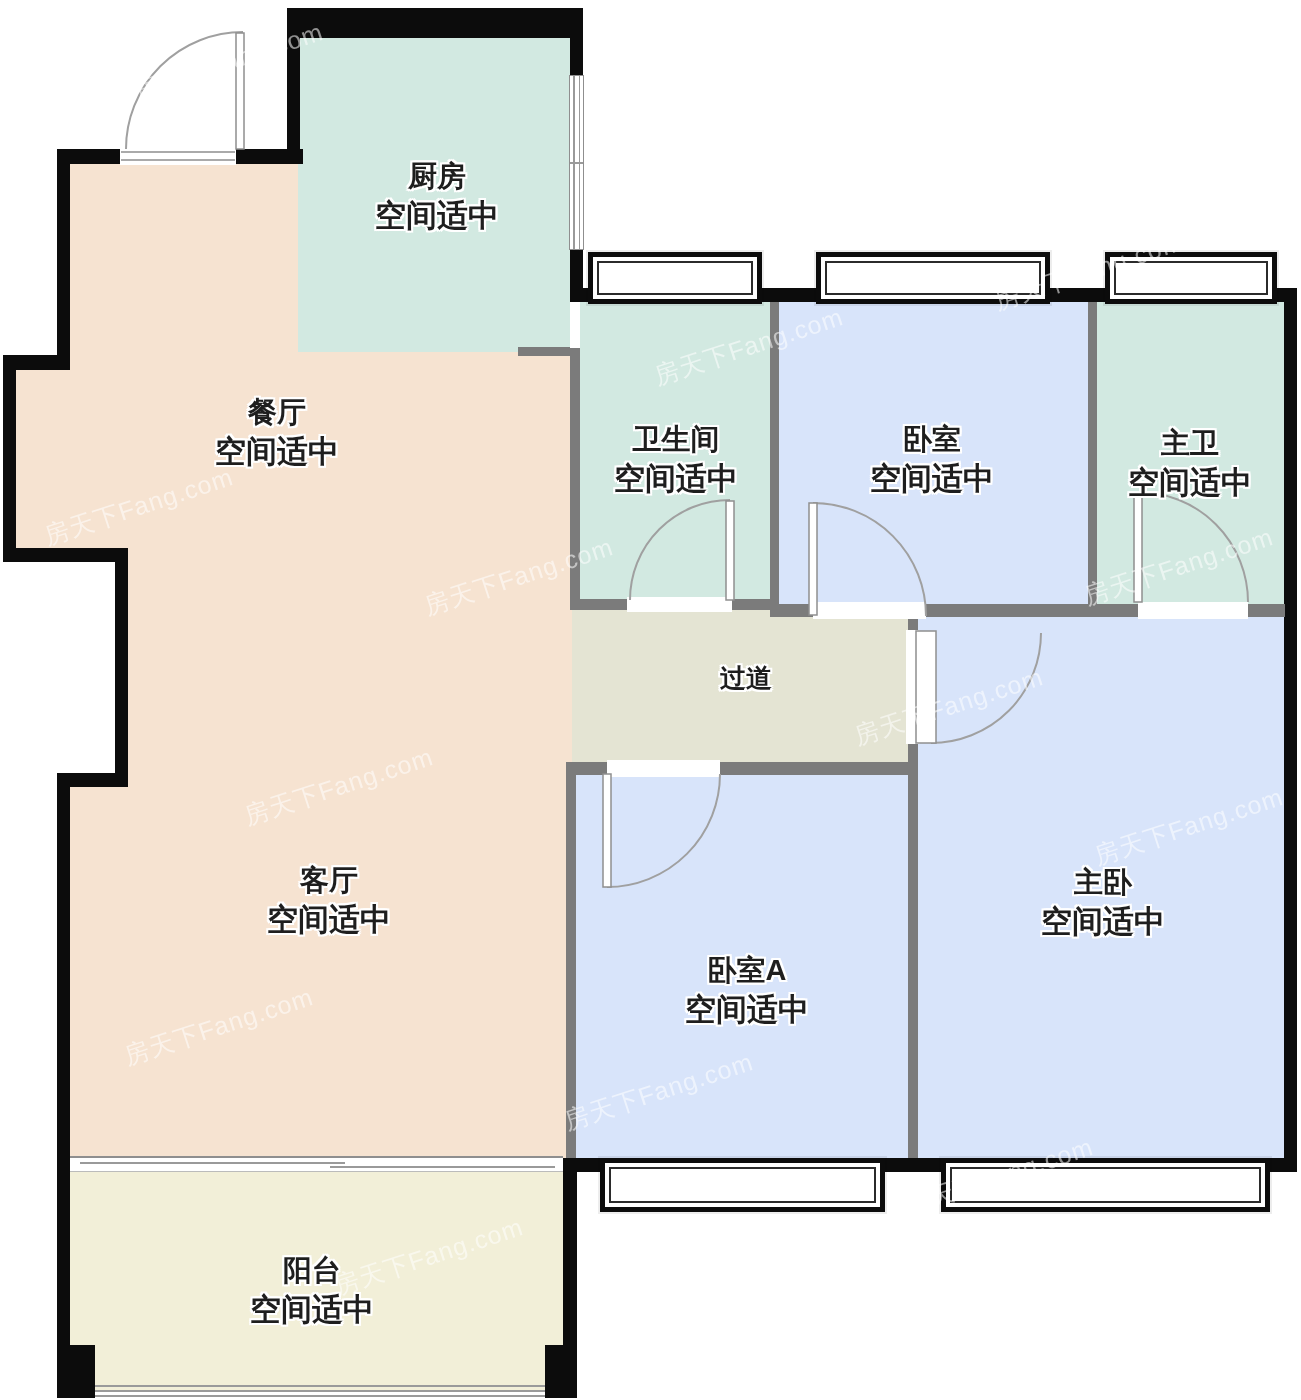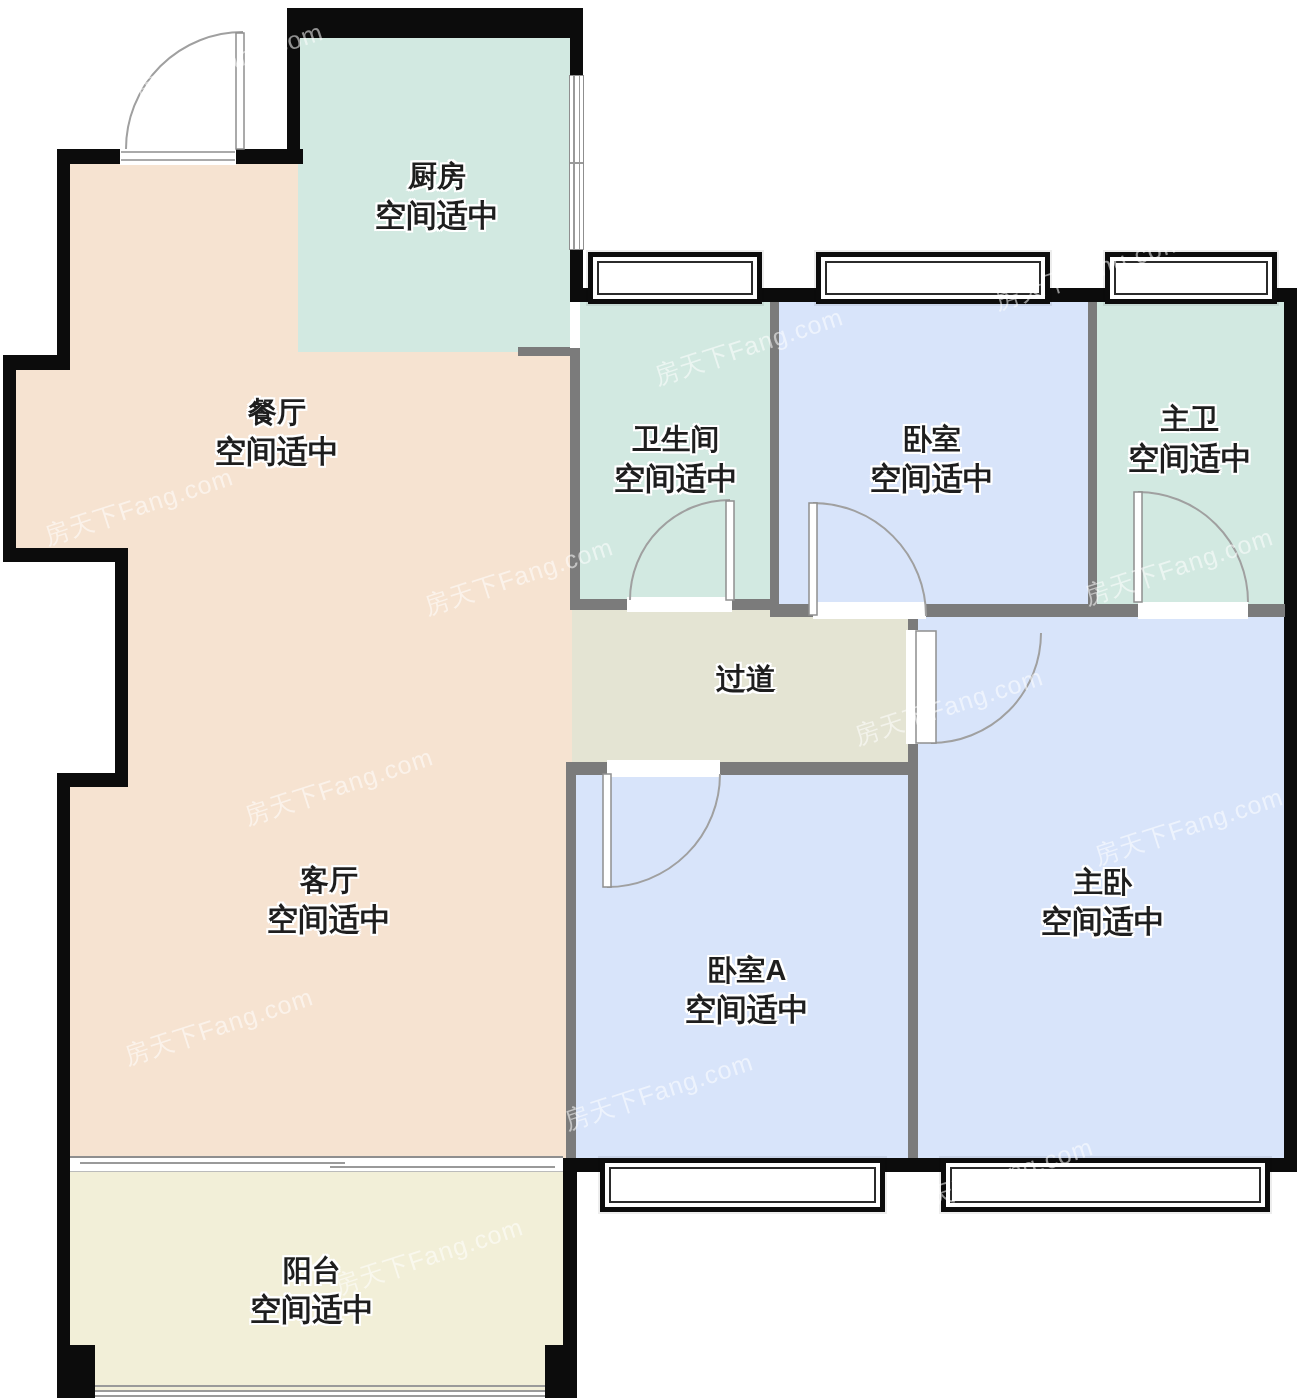--- a/index.html
+++ b/index.html
@@ -161,26 +161,26 @@
     <div class="nt">空间适中</div>
   </div>
   <div class="label" style="left:676px;top:460px;">
     <div class="nm">卫生间</div>
     <div class="nt">空间适中</div>
   </div>
   <div class="label" style="left:932px;top:460px;">
     <div class="nm">卧室</div>
     <div class="nt">空间适中</div>
   </div>
-  <div class="label" style="left:1190px;top:440px;">
+  <div class="label" style="left:1190px;top:464px;">
     <div class="nm">主卫</div>
     <div class="nt">空间适中</div>
   </div>
   <div class="label" style="left:746px;top:678px;">
-    <div class="nm" style="font-size:30px;">过道</div>
+    <div class="nm" style="font-size:26px;">过道</div>
   </div>
   <div class="label" style="left:329px;top:901px;">
     <div class="nm">客厅</div>
     <div class="nt">空间适中</div>
   </div>
   <div class="label" style="left:747px;top:991px;">
     <div class="nm">卧室A</div>
     <div class="nt">空间适中</div>
   </div>
   <div class="label" style="left:1103px;top:903px;">

